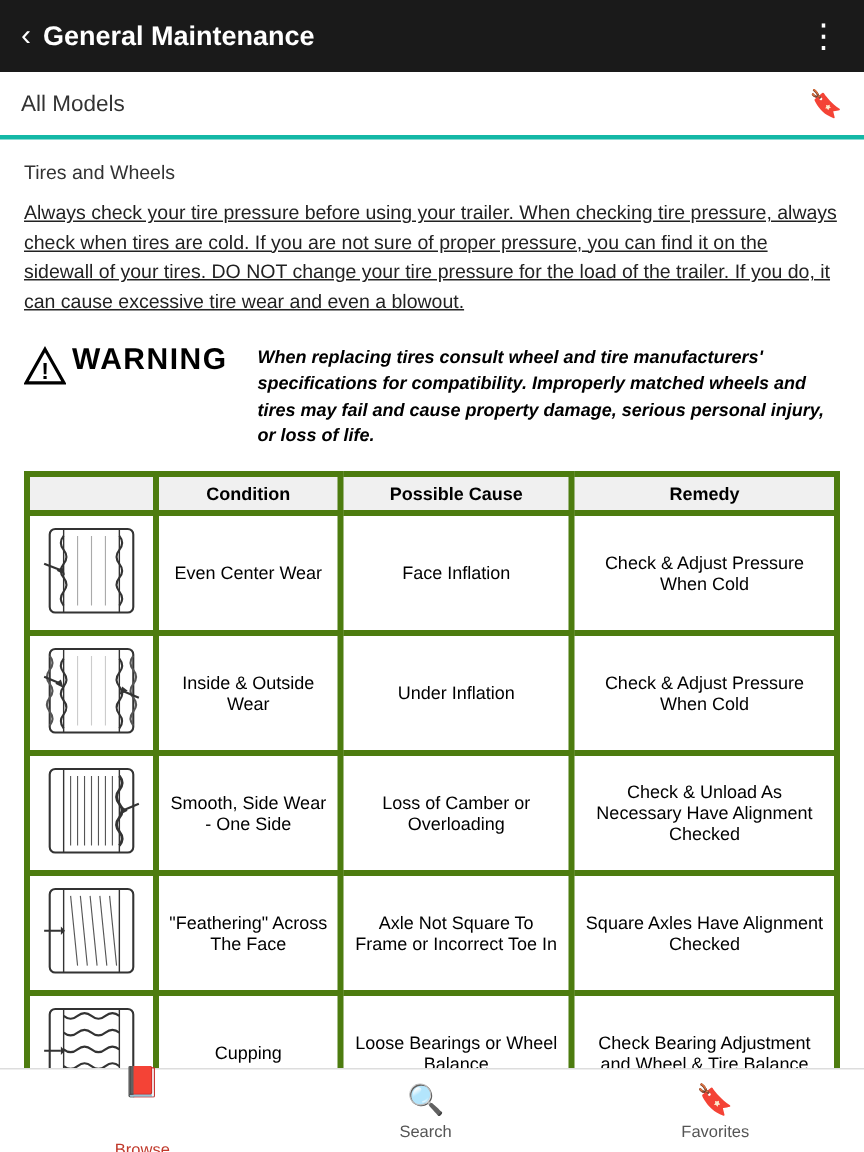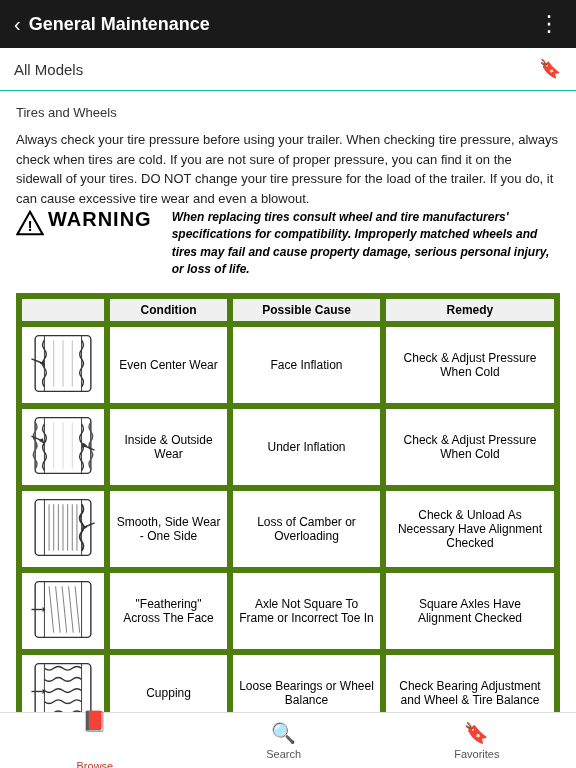--- a/index.html
+++ b/index.html
@@ -16,42 +16,43 @@
       height: 48px;
     }
     .header-left { display: flex; align-items: center; gap: 8px; }
     .header-back { font-size: 20px; color: #fff; cursor: pointer; }
     .header-title { font-size: 18px; font-weight: 700; color: #fff; }
     .header-more { font-size: 22px; color: #fff; cursor: pointer; letter-spacing: 2px; }
 
     
     .subheader {
       background: #fff;
-      border-bottom: 1px solid #14b8a6;
+      border-bottom: 3px solid #14b8a6;
       display: flex;
       align-items: center;
       justify-content: space-between;
       padding: 10px 14px;
     }
     .subheader-text { font-size: 15px; color: #333; }
     .bookmark-icon { font-size: 18px; color: #555; }
 
     
     .content {
       padding: 14px 16px 80px 16px;
       overflow-y: auto;
     }
 
     .section-label { font-size: 13px; color: #333; margin-bottom: 10px; }
 
     .intro-text {
       font-size: 13px;
       color: #222;
       line-height: 1.5;
-      margin-bottom: 1px;
+      margin-bottom: 20px;
+      text-decoration: underline;
     }
 
     
     .tire-inspection-title {
       text-align: center;
       font-size: 26px;
       font-weight: bold;
       font-family: Georgia, serif;
       margin-bottom: 10px;
     }
@@ -92,21 +93,21 @@
     }
 
     
     .inspection-table {
       width: 100%;
       border-collapse: collapse;
       font-size: 12px;
       color: #000;
     }
     .inspection-table th, .inspection-table td {
-      border: 6px solid #4d7c0f;
+      border: 4px solid #4d7c0f;
       padding: 4px 6px;
       text-align: center;
       vertical-align: middle;
     }
     .inspection-table th {
       font-weight: bold;
       background: #f0f0f0;
       font-size: 12px;
     }
     .tire-img-cell {

